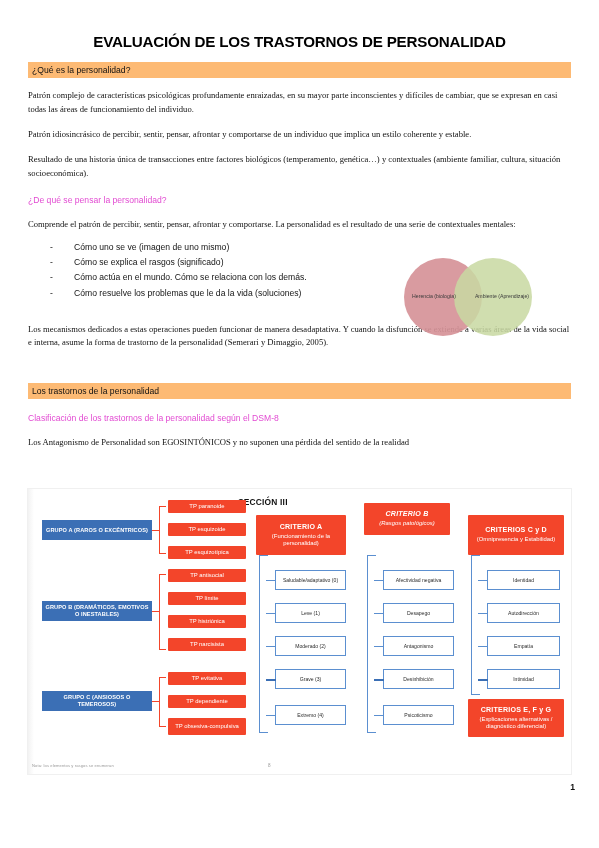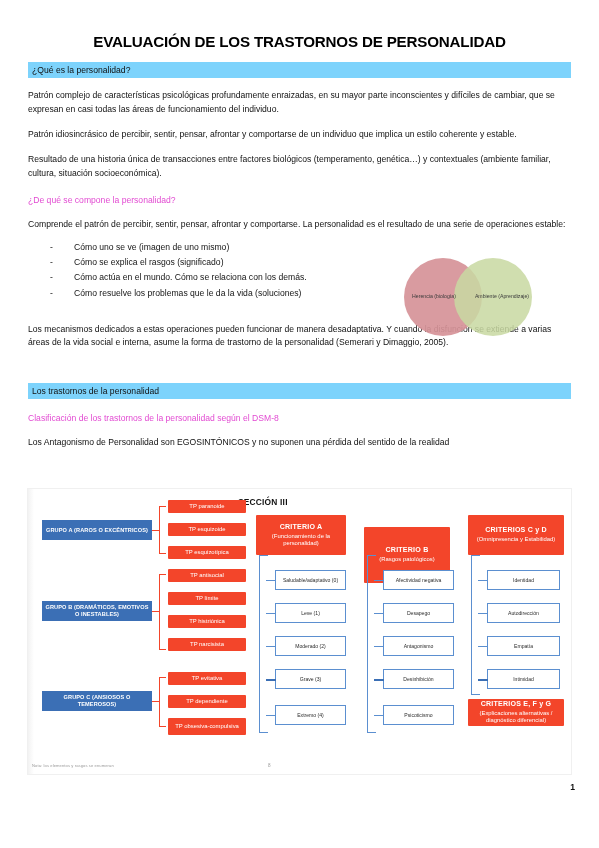--- a/index.html
+++ b/index.html
@@ -22,33 +22,34 @@
   }
   .doc-title {
     text-align: center;
     font-size: 15.2px;
     font-weight: bold;
     letter-spacing: -0.2px;
     margin: 33px 28px 12px 28px;
     color: #000;
   }
   .sec-bar {
-    background: #7dd3fc;
+    background: #fdba74;
     margin: 0 28px;
     padding: 3px 4px 3px 4px;
     font-size: 8.6px;
     color: #111;
     font-weight: 400;
   }
   p.body {
     margin: 11px 28px 0 28px;
     font-size: 8.6px;
     line-height: 1.62;
     text-align: left;
     color: #111;
+    font-family: Liberation Serif, serif;
   }
   .pink-head {
     margin: 13px 28px 0 28px;
     font-size: 8.6px;
     color: #e24bd2;
     line-height: 1.5;
   }
   ul.dashlist {
     margin: 9px 28px 0 28px;
     padding: 0;
@@ -245,23 +246,23 @@
 <div class="page">
 
   <h1 class="doc-title">EVALUACIÓN DE LOS TRASTORNOS DE PERSONALIDAD</h1>
 
   <div class="sec-bar">¿Qué es la personalidad?</div>
 
   <p class="body">Patrón complejo de características psicológicas profundamente enraizadas, en su mayor parte inconscientes y difíciles de cambiar, que se expresan en casi todas las áreas de funcionamiento del individuo.</p>
   <p class="body">Patrón idiosincrásico de percibir, sentir, pensar, afrontar y comportarse de un individuo que implica un estilo coherente y estable.</p>
   <p class="body">Resultado de una historia única de transacciones entre factores biológicos (temperamento, genética…) y contextuales (ambiente familiar, cultura, situación socioeconómica).</p>
 
-  <div class="pink-head">¿De qué se compone la personalidad?</div>
-
-  <p class="body">Comprende el patrón de percibir, sentir, pensar, afrontar y comportarse. La personalidad es el resultado de una serie de operaciones estable:</p>
+  <div class="pink-head">¿De qué se pensar la personalidad?</div>
+
+  <p class="body">Comprende el patrón de percibir, sentir, pensar, afrontar y comportarse. La personalidad es el resultado de una serie de contextuales mentales:</p>
 
   <ul class="dashlist">
     <li><span class="dash">-</span><span>Cómo uno se ve (imagen de uno mismo)</span></li>
     <li><span class="dash">-</span><span>Cómo se explica el rasgos (significado)</span></li>
     <li><span class="dash">-</span><span>Cómo actúa en el mundo. Cómo se relaciona con los demás.</span></li>
     <li><span class="dash">-</span><span>Cómo resuelve los problemas que le da la vida (soluciones)</span></li>
   </ul>
 
   <div class="venn">
     <div class="circ left">
@@ -320,21 +321,21 @@
     <div class="cell" style="left:247px; top:114px; width:71px; height:20px;">Leve (1)</div>
     <div class="cell" style="left:247px; top:147px; width:71px; height:20px;">Moderado (2)</div>
     <div class="cell" style="left:247px; top:180px; width:71px; height:20px;">Grave (3)</div>
     <div class="cell" style="left:247px; top:216px; width:71px; height:20px;">Extremo (4)</div>
     <div class="tick" style="left:238px; top:91px;  width:10px;"></div>
     <div class="tick" style="left:238px; top:124px; width:10px;"></div>
     <div class="tick" style="left:238px; top:157px; width:10px;"></div>
     <div class="tick bold" style="left:238px; top:190px; width:10px;"></div>
     <div class="tick" style="left:238px; top:226px; width:10px;"></div>
 
-    <div class="crit" style="left:336px; top:38px; width:86px; height:56px;">
+    <div class="crit" style="left:336px; top:14px; width:86px; height:32px;font-style:italic;">
       <div class="ttl">CRITERIO B</div>
       <div class="sub">(Rasgos patológicos)</div>
     </div>
     <div class="spine" style="left:339px; top:66px; width:9px; height:178px;"></div>
     <div class="cell" style="left:355px; top:81px;  width:71px; height:20px;">Afectividad negativa</div>
     <div class="cell" style="left:355px; top:114px; width:71px; height:20px;">Desapego</div>
     <div class="cell" style="left:355px; top:147px; width:71px; height:20px;">Antagonismo</div>
     <div class="cell" style="left:355px; top:180px; width:71px; height:20px;">Desinhibición</div>
     <div class="cell" style="left:355px; top:216px; width:71px; height:20px;">Psicoticismo</div>
     <div class="tick" style="left:346px; top:91px;  width:10px;"></div>
@@ -350,21 +351,21 @@
     <div class="spine" style="left:443px; top:66px; width:9px; height:140px;"></div>
     <div class="cell" style="left:459px; top:81px;  width:73px; height:20px;">Identidad</div>
     <div class="cell" style="left:459px; top:114px; width:73px; height:20px;">Autodirección</div>
     <div class="cell" style="left:459px; top:147px; width:73px; height:20px;">Empatía</div>
     <div class="cell" style="left:459px; top:180px; width:73px; height:20px;">Intimidad</div>
     <div class="tick" style="left:450px; top:91px;  width:10px;"></div>
     <div class="tick" style="left:450px; top:124px; width:10px;"></div>
     <div class="tick" style="left:450px; top:157px; width:10px;"></div>
     <div class="tick bold" style="left:450px; top:190px; width:10px;"></div>
 
-    <div class="crit" style="left:440px; top:210px; width:96px; height:27px;">
+    <div class="crit" style="left:440px; top:210px; width:96px; height:38px;">
       <div class="ttl">CRITERIOS E, F y G</div>
       <div class="sub">(Explicaciones alternativas / diagnóstico diferencial)</div>
     </div>
 
     <div class="dg-foot">Nota: los elementos y rasgos se enumeran</div>
     <div class="dg-pagenum">8</div>
   </div>
 
   <div class="pagenum">1</div>
 

